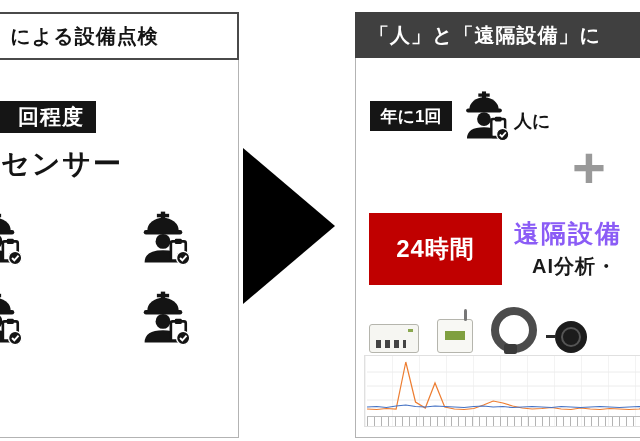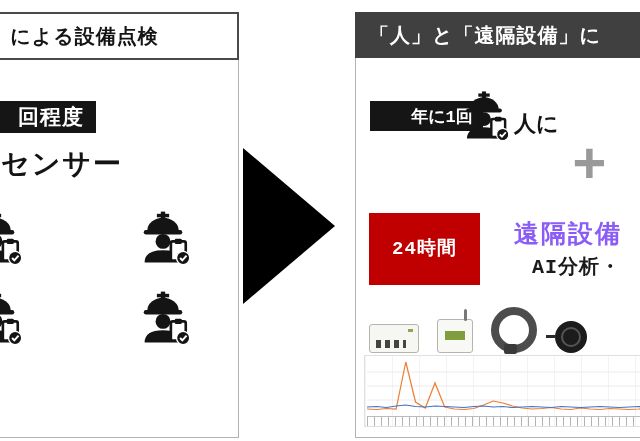--- a/index.html
+++ b/index.html
@@ -1,18 +1,18 @@
 <!DOCTYPE html>
 <html><head>
 <meta charset="utf-8">
 <style>
   html,body{margin:0;padding:0;background:#fff;}
   .stage{
     position:relative;width:640px;height:441px;background:#fff;overflow:hidden;
-    font-family:Liberation Mono, monospace;color:#141414;
+    font-family:Liberation Sans, sans-serif;color:#141414;
   }
   .panel{position:absolute;background:#fff;border:1px solid #b3b3b3;}
   
   .panel.left{left:-70px;top:12px;width:307px;height:424px;}
   .left-header{
     position:absolute;top:-1px;left:-1px;right:-1px;height:44px;
     border:2px solid #4a4a4a;background:#fff;display:flex;align-items:center;justify-content:center;
     font-weight:700;font-size:20px;letter-spacing:1px;
   }
   .black-badge{
@@ -32,28 +32,28 @@
   .arrow{
     position:absolute;left:243px;top:148px;width:0;height:0;
     border-top:78px solid transparent;border-bottom:78px solid transparent;border-left:92px solid #000;
   }
   
   .panel.right{left:355px;top:12px;width:560px;height:424px;}
   .right-header{
     position:absolute;top:-1px;left:-1px;right:-1px;height:46px;background:#404040;color:#fff;
     display:flex;align-items:center;padding-left:14px;font-weight:700;font-size:20px;letter-spacing:1px;
   }
-  .insp-badge{left:14px;top:88px;width:82px;height:30px;font-size:17px;padding-left:31px;}
+  .insp-badge{left:14px;top:88px;width:82px;height:30px;font-size:17px;}
   .w-r1{left:102px;top:76px;width:52px;height:52px;}
-  .r1text{position:absolute;left:158px;top:96px;font-size:22px;font-weight:700;}
+  .r1text{position:absolute;left:158px;top:96px;font-size:18px;font-weight:700;}
   .plus{position:absolute;left:216px;top:126px;font-size:58px;font-weight:700;color:#999;line-height:1;}
   .red-badge{
-    position:absolute;left:13px;top:200px;width:111px;height:72px;background:#c00000;color:#fff;
+    position:absolute;left:13px;top:200px;width:133px;height:72px;background:#c00000;color:#fff;
     display:flex;flex-direction:row;align-items:center;justify-content:center;
-    font-weight:700;font-size:19px;line-height:1.5;letter-spacing:1px;
+    font-weight:700;font-size:24px;line-height:1.5;letter-spacing:1px;
   }
   .mon-title{position:absolute;left:158px;top:204px;font-size:25px;font-weight:700;color:#8b5cf6;letter-spacing:2px;}
   .mon-sub{position:absolute;left:176px;top:240px;font-size:20px;font-weight:700;color:#1a1a1a;letter-spacing:1px;}
   
   .devices{position:absolute;left:13px;top:286px;height:54px;display:flex;align-items:flex-end;gap:18px;}
   .dev{position:relative;}
   .dev.gateway{width:48px;height:27px;background:#f6f6f2;border:1px solid #b5b5ad;border-radius:3px;}
   .dev.gateway::after{content:"";position:absolute;bottom:4px;left:6px;width:30px;height:8px;
     background:repeating-linear-gradient(90deg,#444 0 5px,transparent 5px 9px);}
   .dev.gateway::before{content:"";position:absolute;top:4px;right:5px;width:5px;height:3px;background:#8aa84f;}

